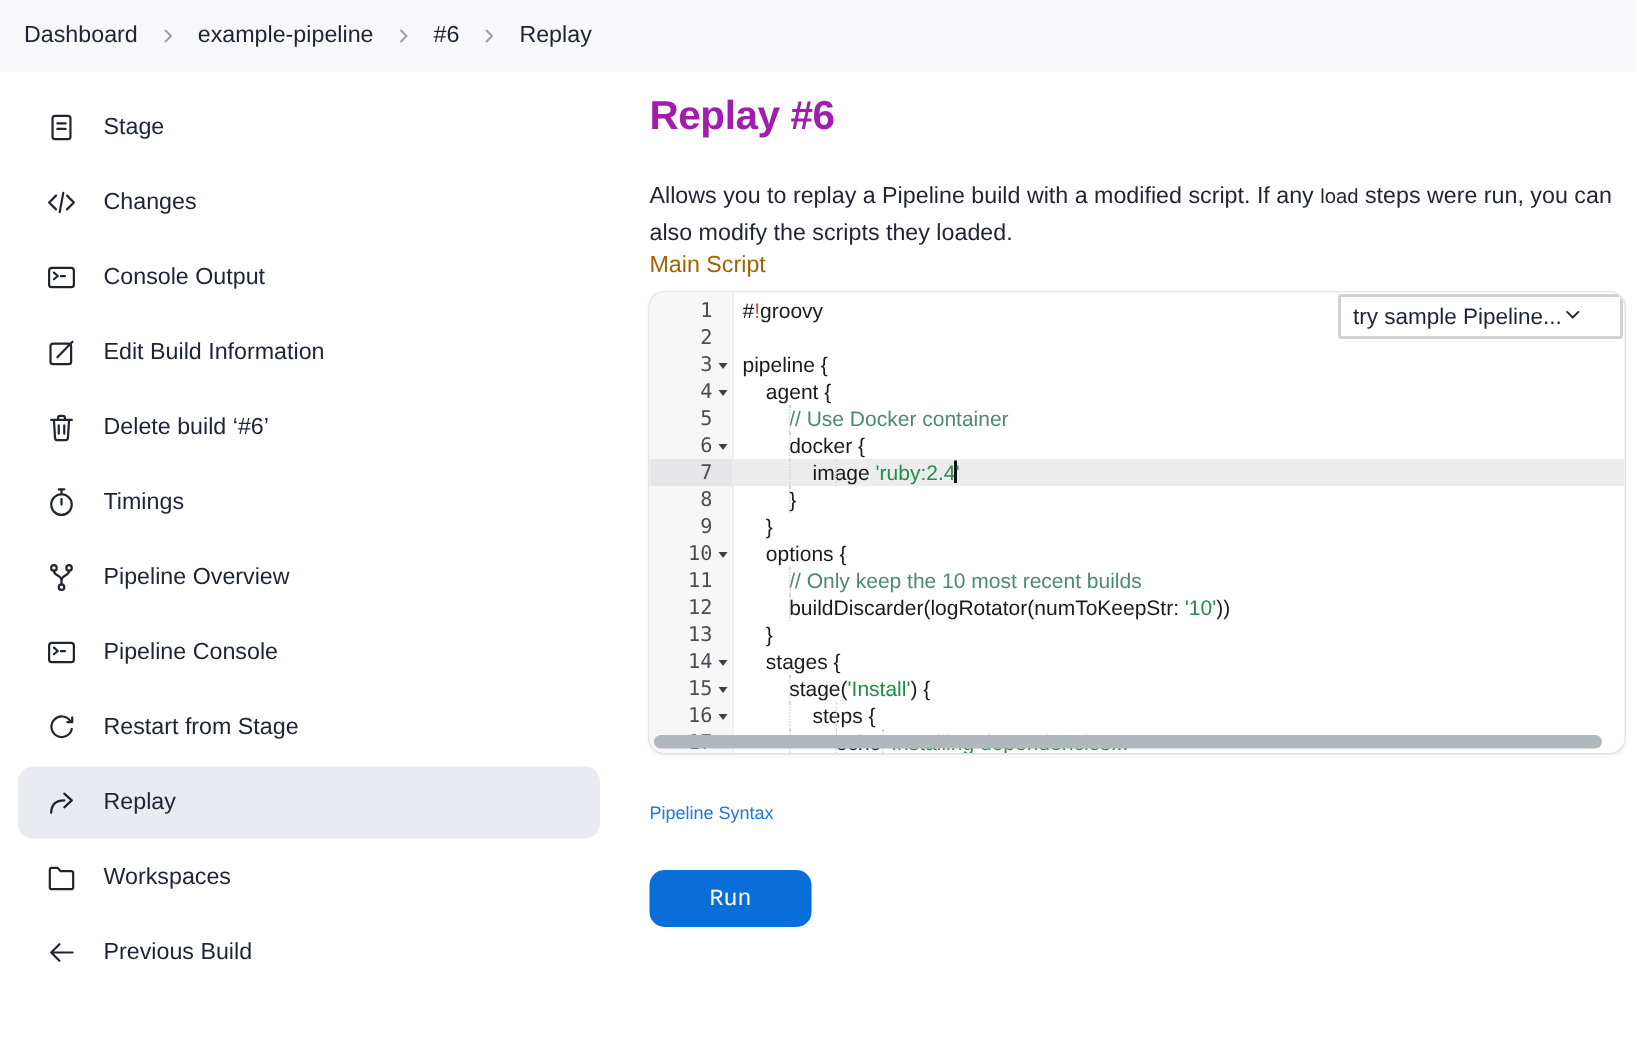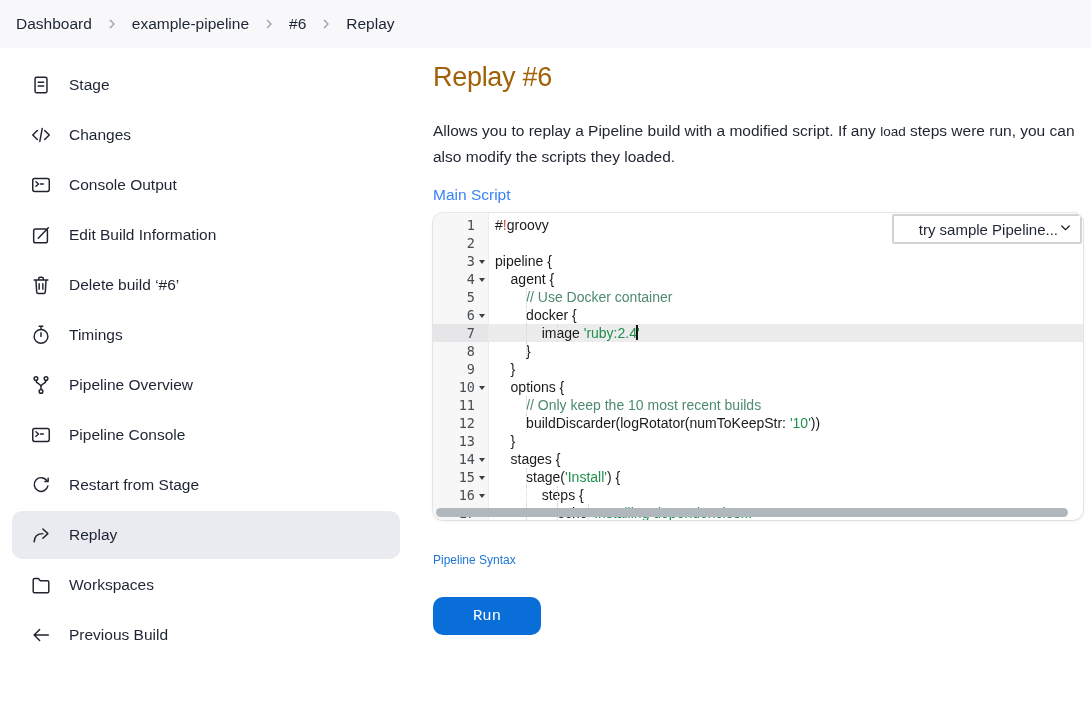--- a/index.html
+++ b/index.html
@@ -30,24 +30,24 @@
   .sidebar{width:412px;flex:none;padding-top:13px}
   .side-item{height:48px;margin:0 12px 2px;border-radius:10px;display:flex;align-items:center;
              gap:17px;padding:0 18px;font-size:15.5px;color:var(--text-dark);cursor:pointer}
   .side-item.active{background:var(--active-item-bg)}
   .side-item .icon{width:22px;height:22px;flex:none;display:flex;align-items:center;justify-content:center}
   .side-item svg{width:22px;height:22px;stroke:#20242c;stroke-width:1.6;fill:none;
                  stroke-linecap:round;stroke-linejoin:round}
 
   
   .main{flex:1;padding:14px 8px 0 21px;max-width:679px}
-  h1{font-size:27px;line-height:31px;font-weight:400;letter-spacing:-.3px;color:#a16207}
+  h1{font-size:27px;line-height:31px;font-weight:700;letter-spacing:-.3px;color:#a21caf}
   .desc{margin-top:25px;font-size:15.5px;line-height:25px;color:#1f2430;max-width:650px}
   .desc code{font-family:Liberation Sans, sans-serif;font-size:13.5px}
-  .script-label{margin-top:17px;font-size:15.5px;color:#3b82f6}
+  .script-label{font-size:15.5px;color:#a16207}
 
   
   .editor{position:relative;margin-top:9px;width:650px;height:307px;border-radius:10px;
           overflow:hidden;background:#fff;display:flex;cursor:text;
           box-shadow:0 0 0 1px rgba(0,0,0,.08),0 1px 4px rgba(0,0,0,.07)}
   .gutter{width:56px;flex:none;background:var(--gutter-bg);border-right:1px solid #ececee;padding-top:3px}
   .g-row{height:18px;display:flex;align-items:center;justify-content:flex-end;
          font-family:"DejaVu Sans Mono",monospace;font-size:13.5px;color:#474f54}
   .g-row.active{background:var(--active-gutter-bg)}
   .caret{width:13px;height:18px;flex:none;display:flex;align-items:center;justify-content:center}
@@ -59,21 +59,21 @@
   .c-row.active{background:var(--active-line-bg)}
   .guide{position:absolute;top:0;bottom:0;border-left:1px dotted #d6d6d8}
   .tok-c{color:var(--comment-green)}
   .tok-s{color:var(--string-green)}
   .tok-m{color:var(--meta-red)}
   .cursor{display:inline-block;width:1.5px;height:15px;background:#111;vertical-align:-2px;margin:0 -.75px}
   .hscrollbar{position:absolute;left:3px;right:15px;bottom:3px;height:9px;border-radius:5px;
               background:#b0b8be;z-index:5;cursor:pointer}
   .sample-select{position:absolute;top:1px;right:1px;z-index:6;height:30px;width:190px;background:#fff;
                  border:2px solid #d2d2d2;border-radius:2px;display:flex;align-items:center;
-                 justify-content:flex-end;padding:0 7px 0 8px;font-size:15px;color:var(--text-dark);
+                 justify-content:flex-start;padding:0 7px 0 8px;font-size:15px;color:var(--text-dark);
                  cursor:pointer;white-space:nowrap;overflow:hidden}
   .sample-select svg{width:15px;height:15px;stroke:#20242c;stroke-width:2;fill:none;
                      stroke-linecap:round;stroke-linejoin:round;flex:none}
 
   .syntax-link{display:inline-block;margin-top:33px;color:var(--link-blue);font-size:12px;
                text-decoration:none;cursor:pointer}
   .run-btn{display:block;margin-top:29px;width:108px;height:38px;border:none;border-radius:10px;
            background:var(--accent-blue);color:#fff;font-size:15.5px;font-family:Liberation Mono, monospace;
            cursor:pointer}
 </style>

